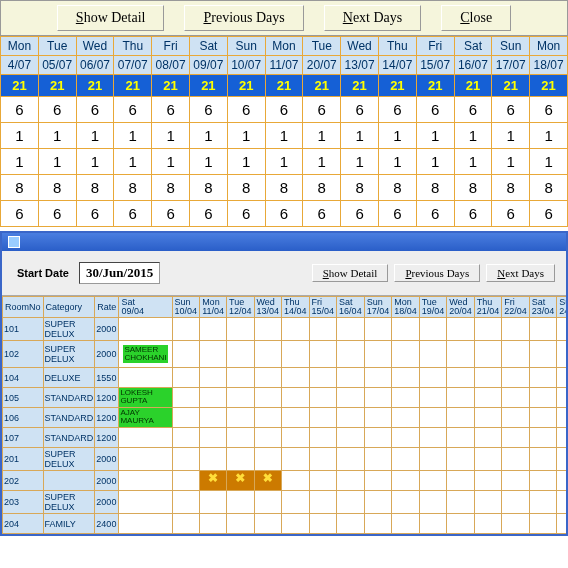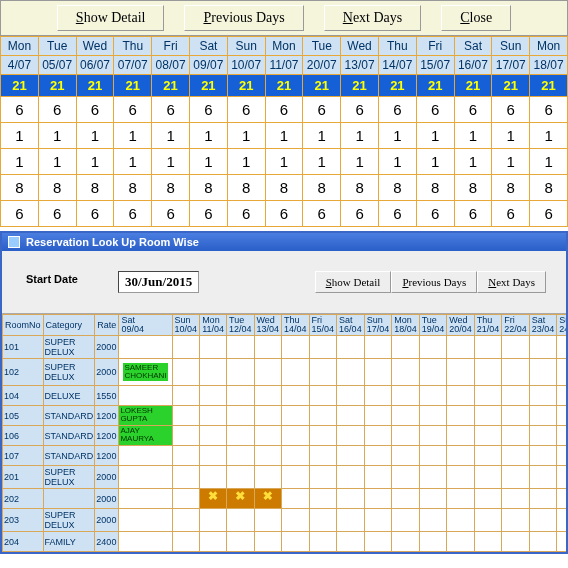--- a/index.html
+++ b/index.html
@@ -8,23 +8,23 @@
 .toolbar button { background: #f5f5dc; border: 1px solid #999; border-top-color: #fff; border-left-color: #fff; padding: 4px 18px; font-size: 14px; font-family: "Times New Roman", serif; cursor: pointer; }
 .ul { text-decoration: underline; }
 .grid1 { border-collapse: collapse; width: 100%; table-layout: fixed; }
 .grid1 td, .grid1 th { border: 1px solid #e8a838; text-align: center; padding: 3px 0; font-size: 13px; }
 .grid1 .hdr td { background: #cfe2f3; color: #003366; font-size: 12px; padding: 2px 0; }
 .grid1 .totals td { background: #1560d6; color: #ffff00; font-weight: bold; }
 .grid1 .num td { font-size: 15px; padding: 4px 0; }
 .panel2 { margin-top: 4px; border: 2px solid #3a66c8; }
 .titlebar { background: linear-gradient(#4a7ee0,#2a5ec8); color: #fff; font-weight: bold; padding: 3px 6px; font-size: 11px; display: flex; align-items: center; gap: 6px; }
 .titlebar .icon { width: 12px; height: 12px; background: #9cf; border: 1px solid #fff; }
-.cmdbar { background: #eee; display: flex; padding: 20px; border-bottom: 1px solid #aaa; }
+.cmdbar { background: #eee; display: flex; align-items: center; padding: 11px; gap: 6px; border-bottom: 1px solid #aaa; }
 .cmdbar .lbl { font-weight: bold; font-size: 11px; padding: 2px 4px; }
-.cmdbar .date { background: #fff; border: 1px inset #999; padding: 2px 6px; font-weight: bold; font-size: 13px; font-family: "Times New Roman", serif; margin-left: 36px; }
+.cmdbar .date { background: #fff; border: 1px inset #999; padding: 2px 6px; font-weight: bold; font-size: 13px; font-family: "Times New Roman", serif; }
 .cmdbar button { background: #eee; border: 1px solid #999; border-top-color: #fff; border-left-color: #fff; padding: 2px 10px; font-size: 11px; cursor: pointer; font-family: "Times New Roman", serif; }
 .grid2wrap { overflow: hidden; }
 .grid2 { border-collapse: collapse; table-layout: fixed; }
 .grid2 th, .grid2 td { border: 1px solid #d8a858; font-size: 9px; padding: 1px; vertical-align: middle; }
 .grid2 th { background: #cfe2f3; color: #003366; font-weight: normal; text-align: left; padding: 1px 2px; }
 .grid2 .colh th { text-align: left; line-height: 1; height: 20px; }
 .grid2 .roomrow td.fixed { background: #cfe2f3; color: #003366; }
 .grid2 td.cell { background: #fff; height: 20px; }
 .booking { background: #2bd22b; color: #003300; font-size: 8px; line-height: 1; padding: 1px; overflow: hidden; height: 100%; }
 .maint { display: inline-block; width: 100%; height: 100%; background: #cc7a00; position: relative; text-align: center; color: #ffde3a; font-weight: bold; font-size: 12px; }
@@ -176,21 +176,20 @@
         <td>6</td>
         <td>6</td>
         <td>6</td>
       </tr>
 </tbody>
   </table>
 
 <div class="panel2">
   <div class="titlebar">
     <span class="icon"></span>
-    <span>Reservation Look Up Room Wise</span>
   </div>
   <div class="cmdbar">
     <span class="lbl">Start Date</span>
     <span class="date">30/Jun/2015</span>
     <div style="flex:1"></div>
     <button><span class="ul">S</span>how Detail</button>
     <button><span class="ul">P</span>revious Days</button>
     <button><span class="ul">N</span>ext Days</button>
   </div>
   <div class="grid2wrap">

